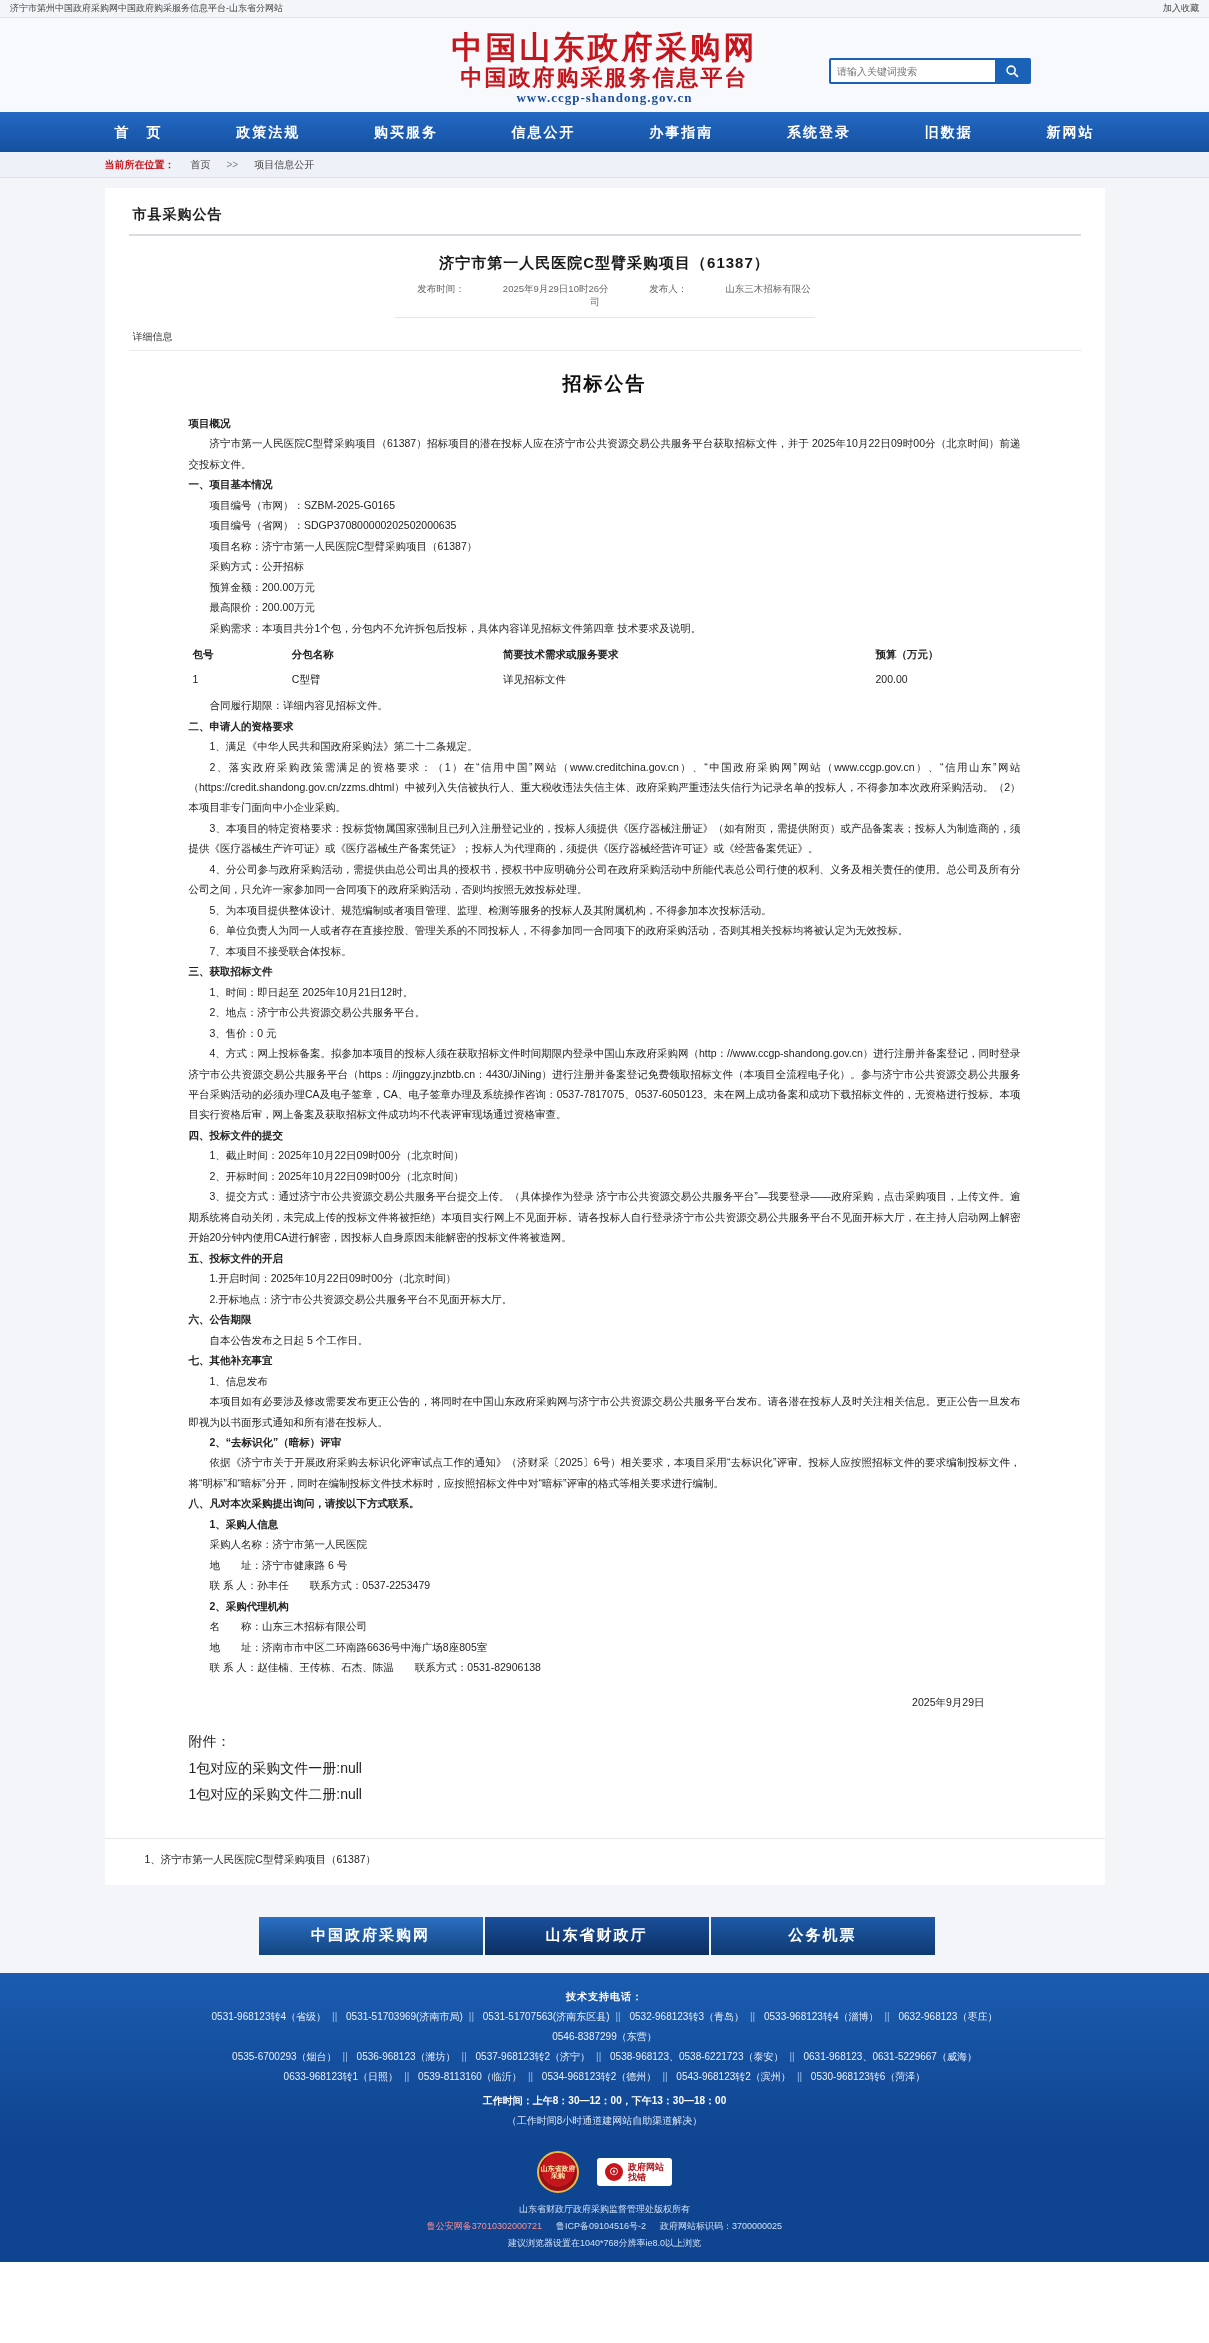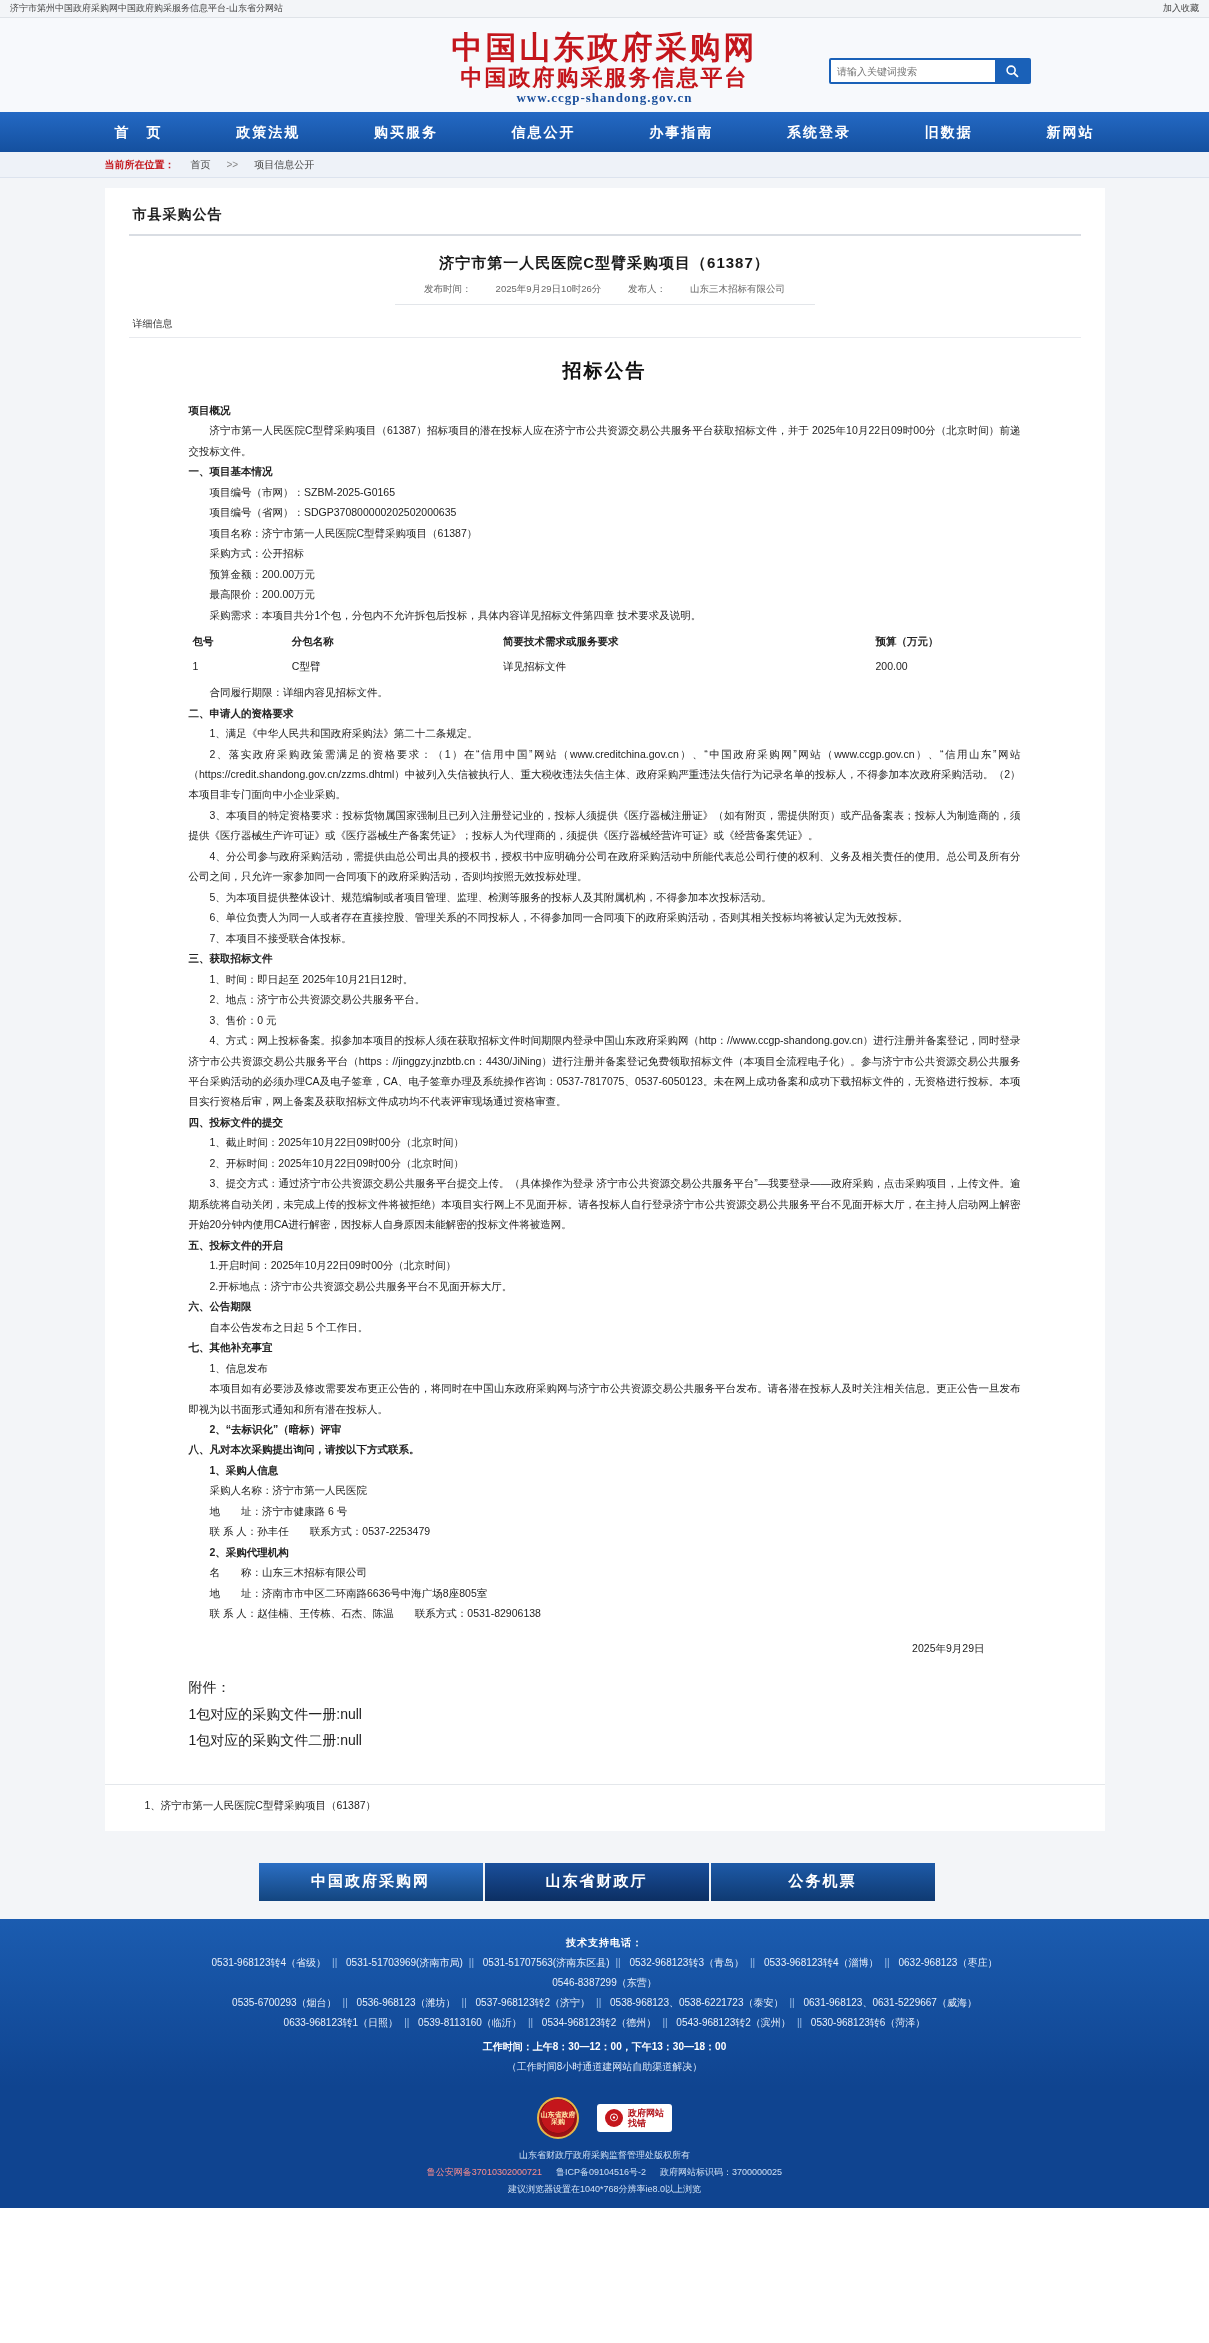--- a/index.html
+++ b/index.html
@@ -173,21 +173,21 @@
   }
   .doc-meta {
     text-align: center;
     font-size: 9.5px;
     color: #666;
     margin: 10px auto 0 auto;
     padding-bottom: 8px;
     border-bottom: 1px solid #e3e6ea;
     width: 420px;
   }
-  .doc-meta span { margin: 0 12px; }
+  .doc-meta span { margin: 0 19px; }
   .detail-label {
     font-size: 10px;
     color: #333;
     margin: 12px 0 6px 4px;
   }
   .notice-wrap {
     border-top: 1px solid #e8eaee;
     padding: 14px 60px 10px 60px;
   }
   .notice-title {
@@ -456,20 +456,21 @@
         <p class="sub">1.开启时间：2025年10月22日09时00分（北京时间）</p>
         <p class="sub">2.开标地点：济宁市公共资源交易公共服务平台不见面开标大厅。</p>
 
         <p class="lvl1">六、公告期限</p>
         <p class="sub">自本公告发布之日起 5 个工作日。</p>
 
         <p class="lvl1">七、其他补充事宜</p>
         <p class="sub">1、信息发布</p>
         <p class="sub">本项目如有必要涉及修改需要发布更正公告的，将同时在中国山东政府采购网与济宁市公共资源交易公共服务平台发布。请各潜在投标人及时关注相关信息。更正公告一旦发布即视为以书面形式通知和所有潜在投标人。</p>
         <p class="sub b">2、“去标识化”（暗标）评审</p>
+        <p class="sub">依据《济宁市关于开展政府采购去标识化评审试点工作的通知》（济财采〔2025〕6号）相关要求，本项目采用“去标识化”评审。投标人应按照招标文件的要求编制投标文件，将“明标”和“暗标”分开，同时在编制投标文件技术标时，应按照招标文件中对“暗标”评审的格式等相关要求进行编制。</p>
 
         <p class="lvl1">八、凡对本次采购提出询问，请按以下方式联系。</p>
         <p class="sub b">1、采购人信息</p>
         <p class="sub">采购人名称：济宁市第一人民医院</p>
         <p class="sub">地　　址：济宁市健康路 6 号</p>
         <p class="sub">联 系 人：孙丰任　　联系方式：0537-2253479</p>
         <p class="sub b">2、采购代理机构</p>
         <p class="sub">名　　称：山东三木招标有限公司</p>
         <p class="sub">地　　址：济南市市中区二环南路6636号中海广场8座805室</p>
         <p class="sub">联 系 人：赵佳楠、王传栋、石杰、陈温　　联系方式：0531-82906138</p>

